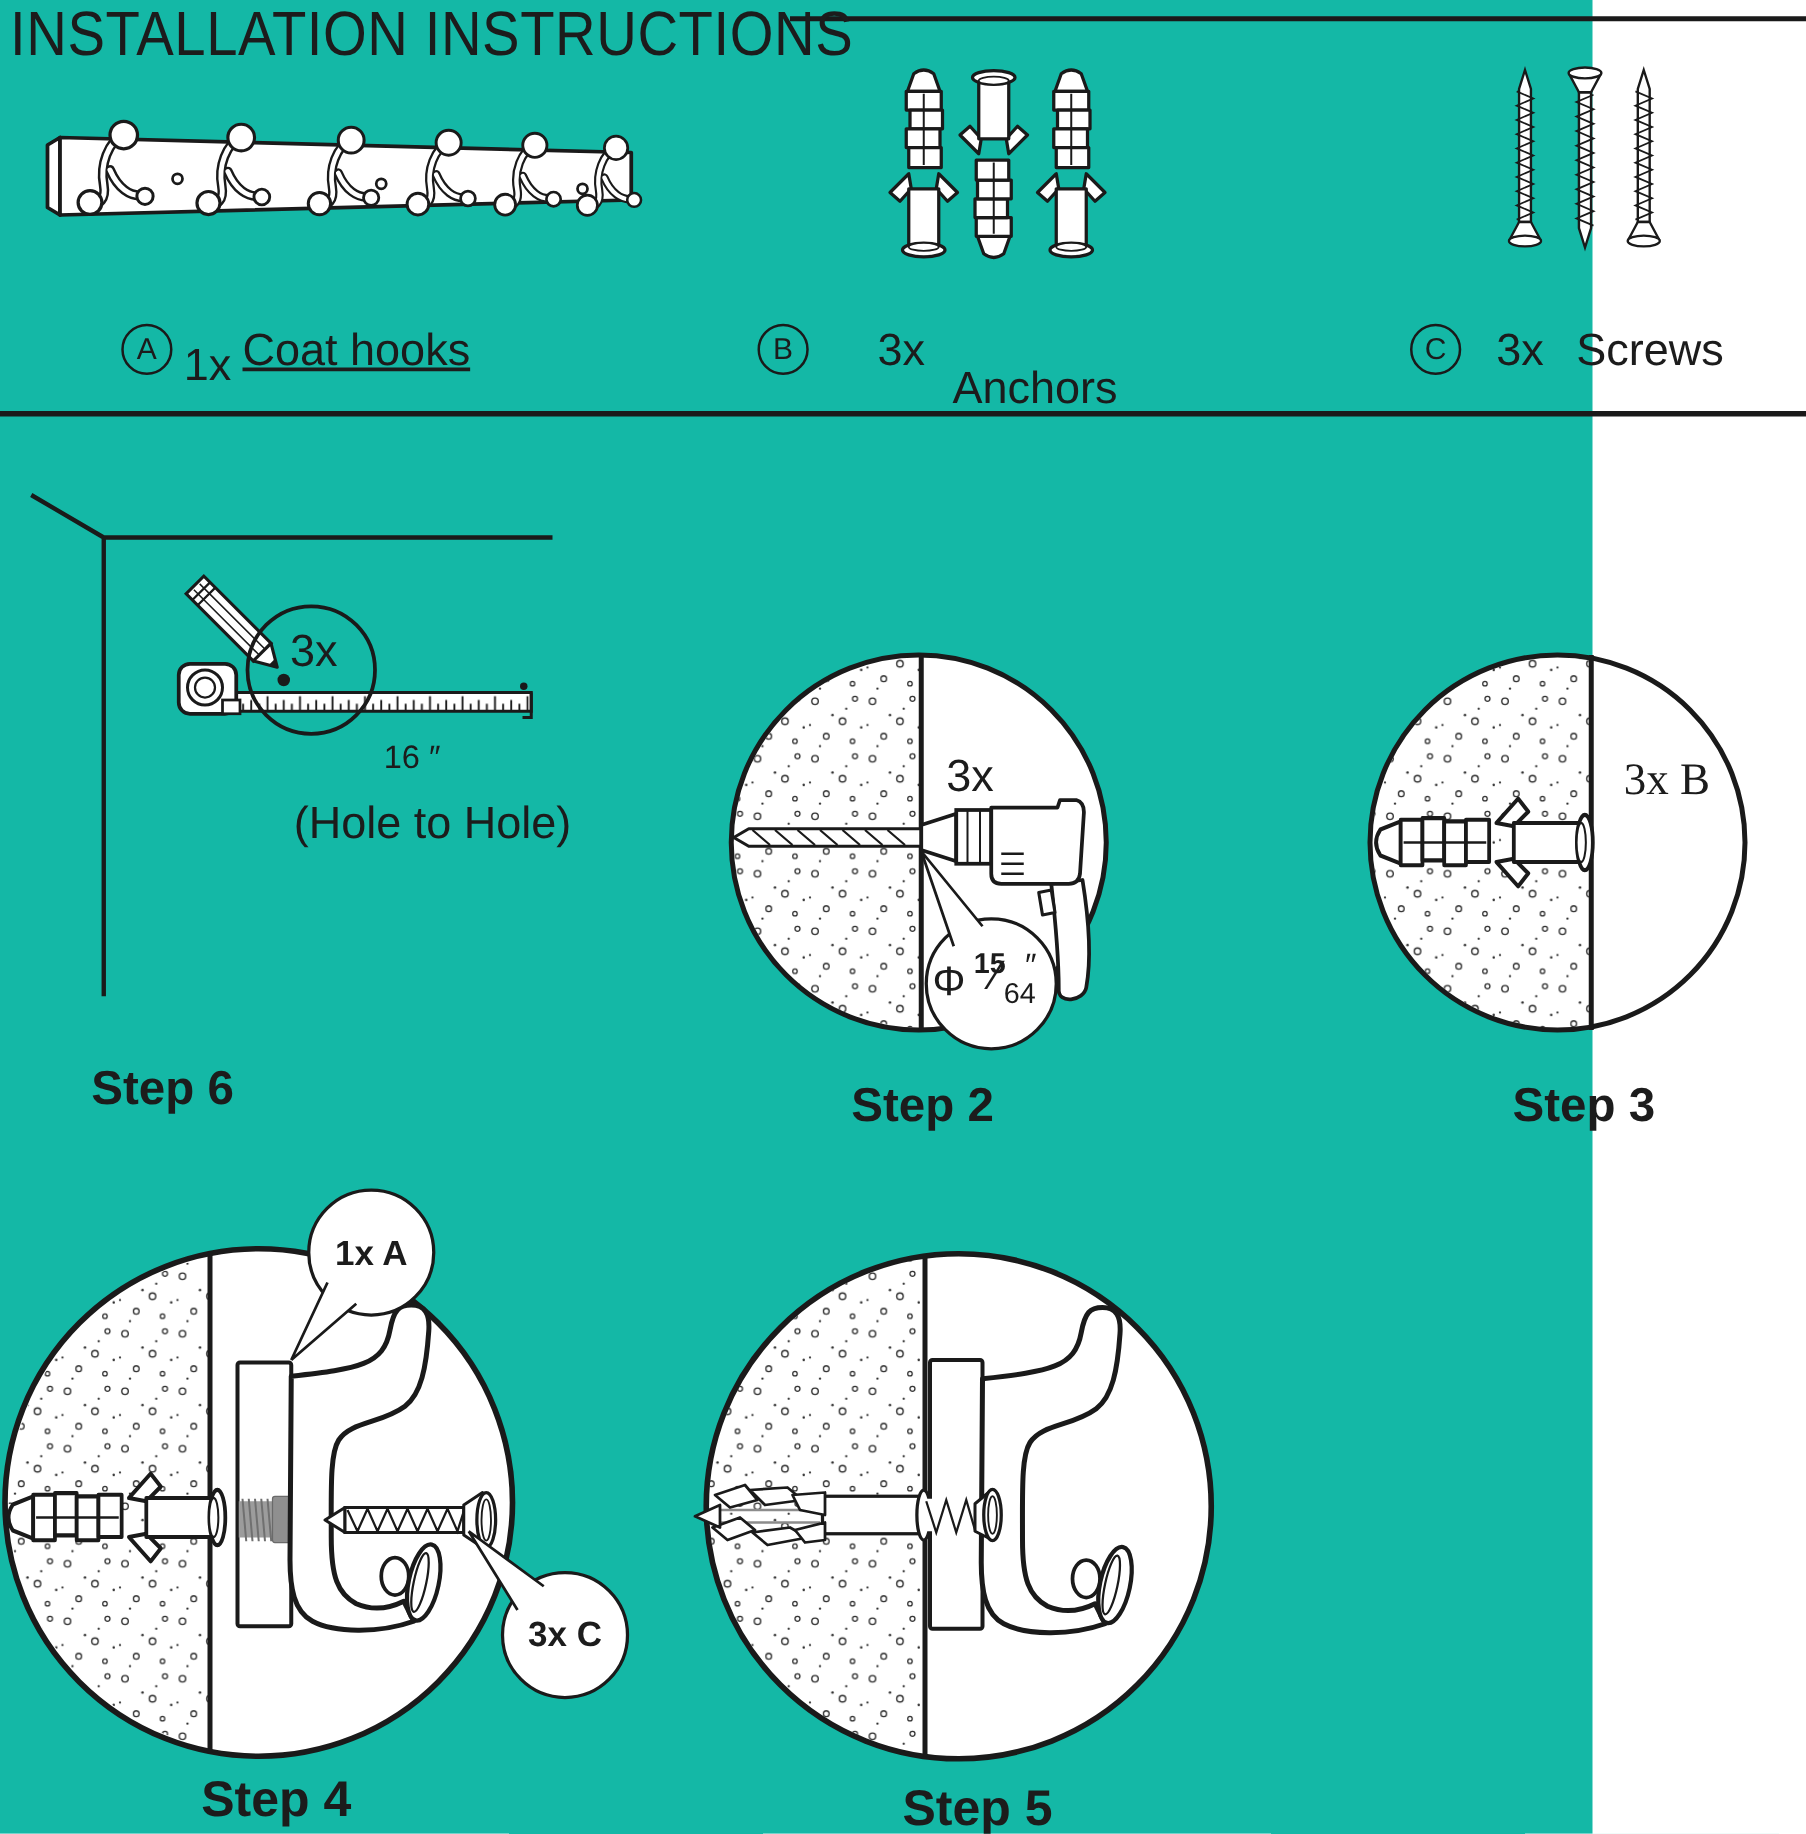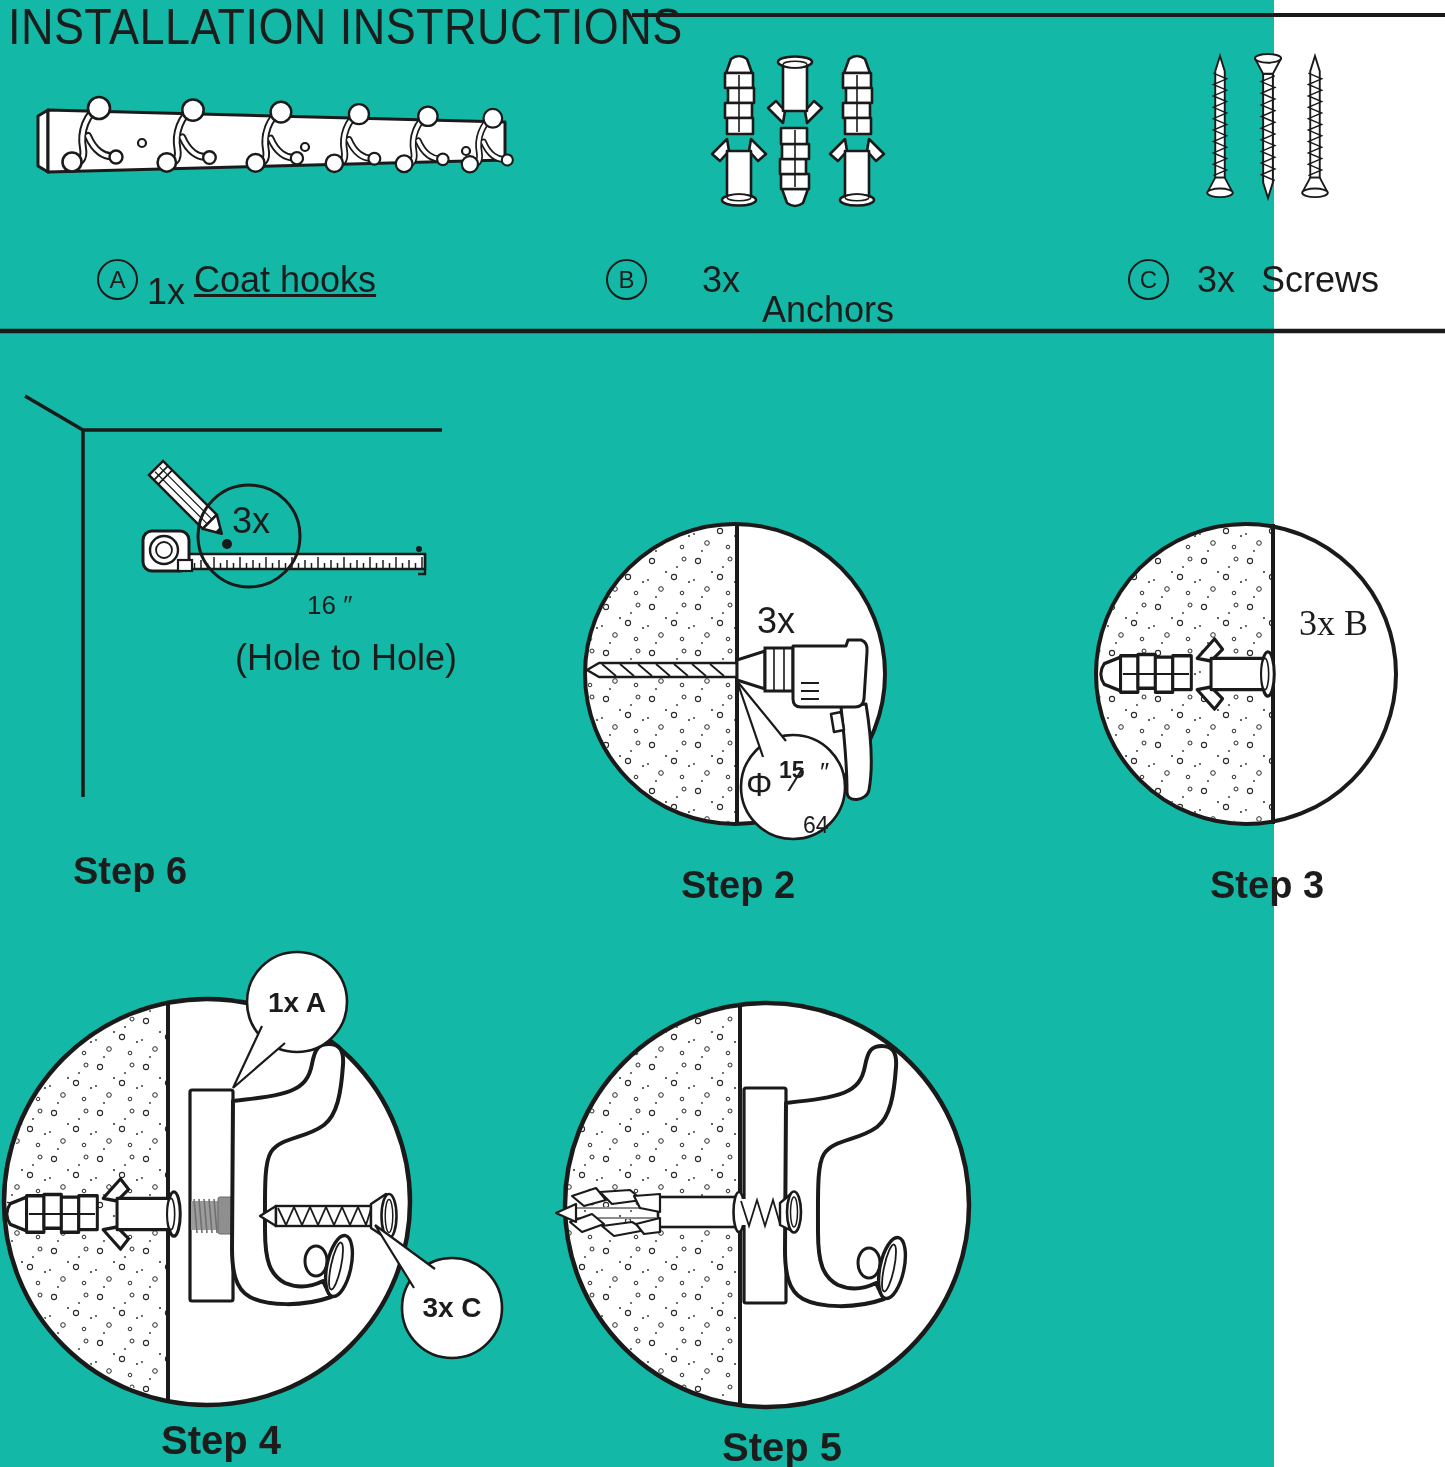--- a/index.html
+++ b/index.html
@@ -16,21 +16,21 @@
   .plabel{font-size:36px;}
   .badge{position:absolute;width:37px;height:37px;border:2.6px solid #1a1a1a;border-radius:50%;
          display:flex;align-items:center;justify-content:center;font-size:24px;background:transparent;}
   .anno{font-size:36px;}
   .step-label{font-size:38px;font-weight:700;}
   .step-label-lg{font-size:40px;font-weight:700;}
   .bubble-txt{font-size:28px;font-weight:700;text-align:center;width:110px;}
   .fr-sym{font-size:33px;}
   .fr-num{font-size:23px;font-weight:bold;}
   .fr-slash{font-size:33px;}
-  .fr-den{font-size:23px;margin-top:31px;}
+  .fr-den{font-size:23px;}
   .fr-unit{font-size:26px;}
 </style>
 </head>
 <body>
 
 <div class="page">
 
 <svg class="art" width="1445" height="1467" viewBox="0 0 1445 1467">
   <defs>
     <pattern id="stipple" width="46" height="46" patternUnits="userSpaceOnUse">

